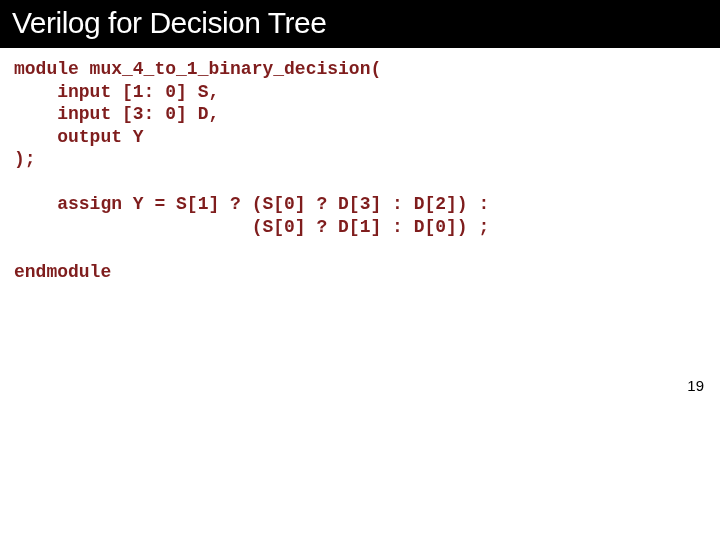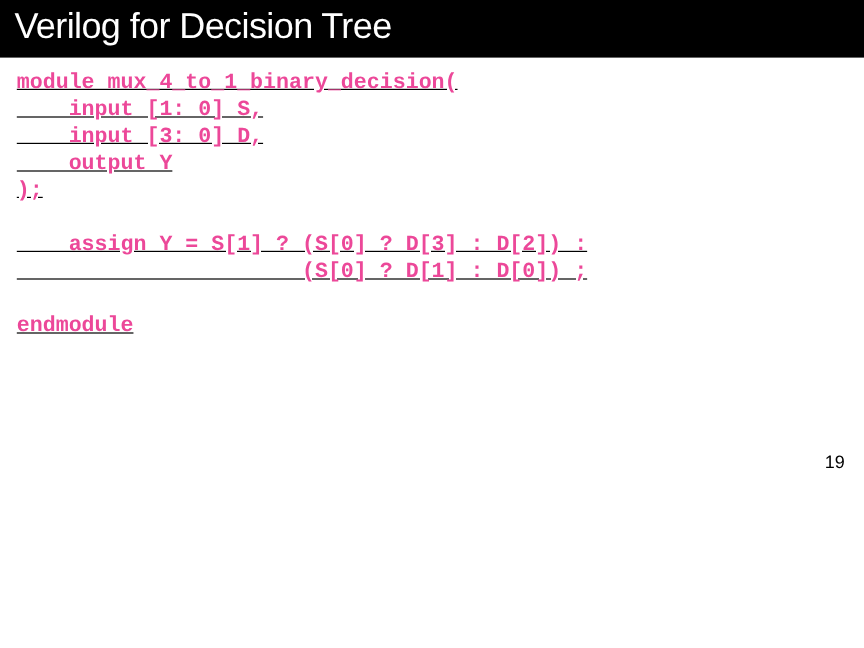--- a/index.html
+++ b/index.html
@@ -1,34 +1,34 @@
 <!DOCTYPE html>
 <html><head>
 <meta charset="utf-8">
 <style>
   * { margin: 0; padding: 0; box-sizing: border-box; }
   html, body { width: 720px; height: 540px; font-family: Arial, Helvetica, sans-serif; background: #fff; overflow: hidden; }
-  .slide { width: 720px; height: 404px; position: relative; text-decoration: underline; }
+  .slide { width: 720px; height: 404px; position: relative; }
   .title-bar {
     background: #000;
     color: #fff;
     padding: 6px 12px 8px 12px;
     font-size: 30px;
     font-weight: 400;
     letter-spacing: -0.5px;
   }
   .body {
     padding: 10px 14px;
   }
   pre.code {
     font-family: "Courier New", Courier, monospace;
     font-size: 18px;
     line-height: 1.25;
     font-weight: bold;
-    color: #ec4899;
+    color: #7f1d1d;
     white-space: pre;
   }
   .page-num {
     position: absolute;
     right: 16px;
     bottom: 10px;
     font-size: 15px;
     color: #000;
   }
 </style>

